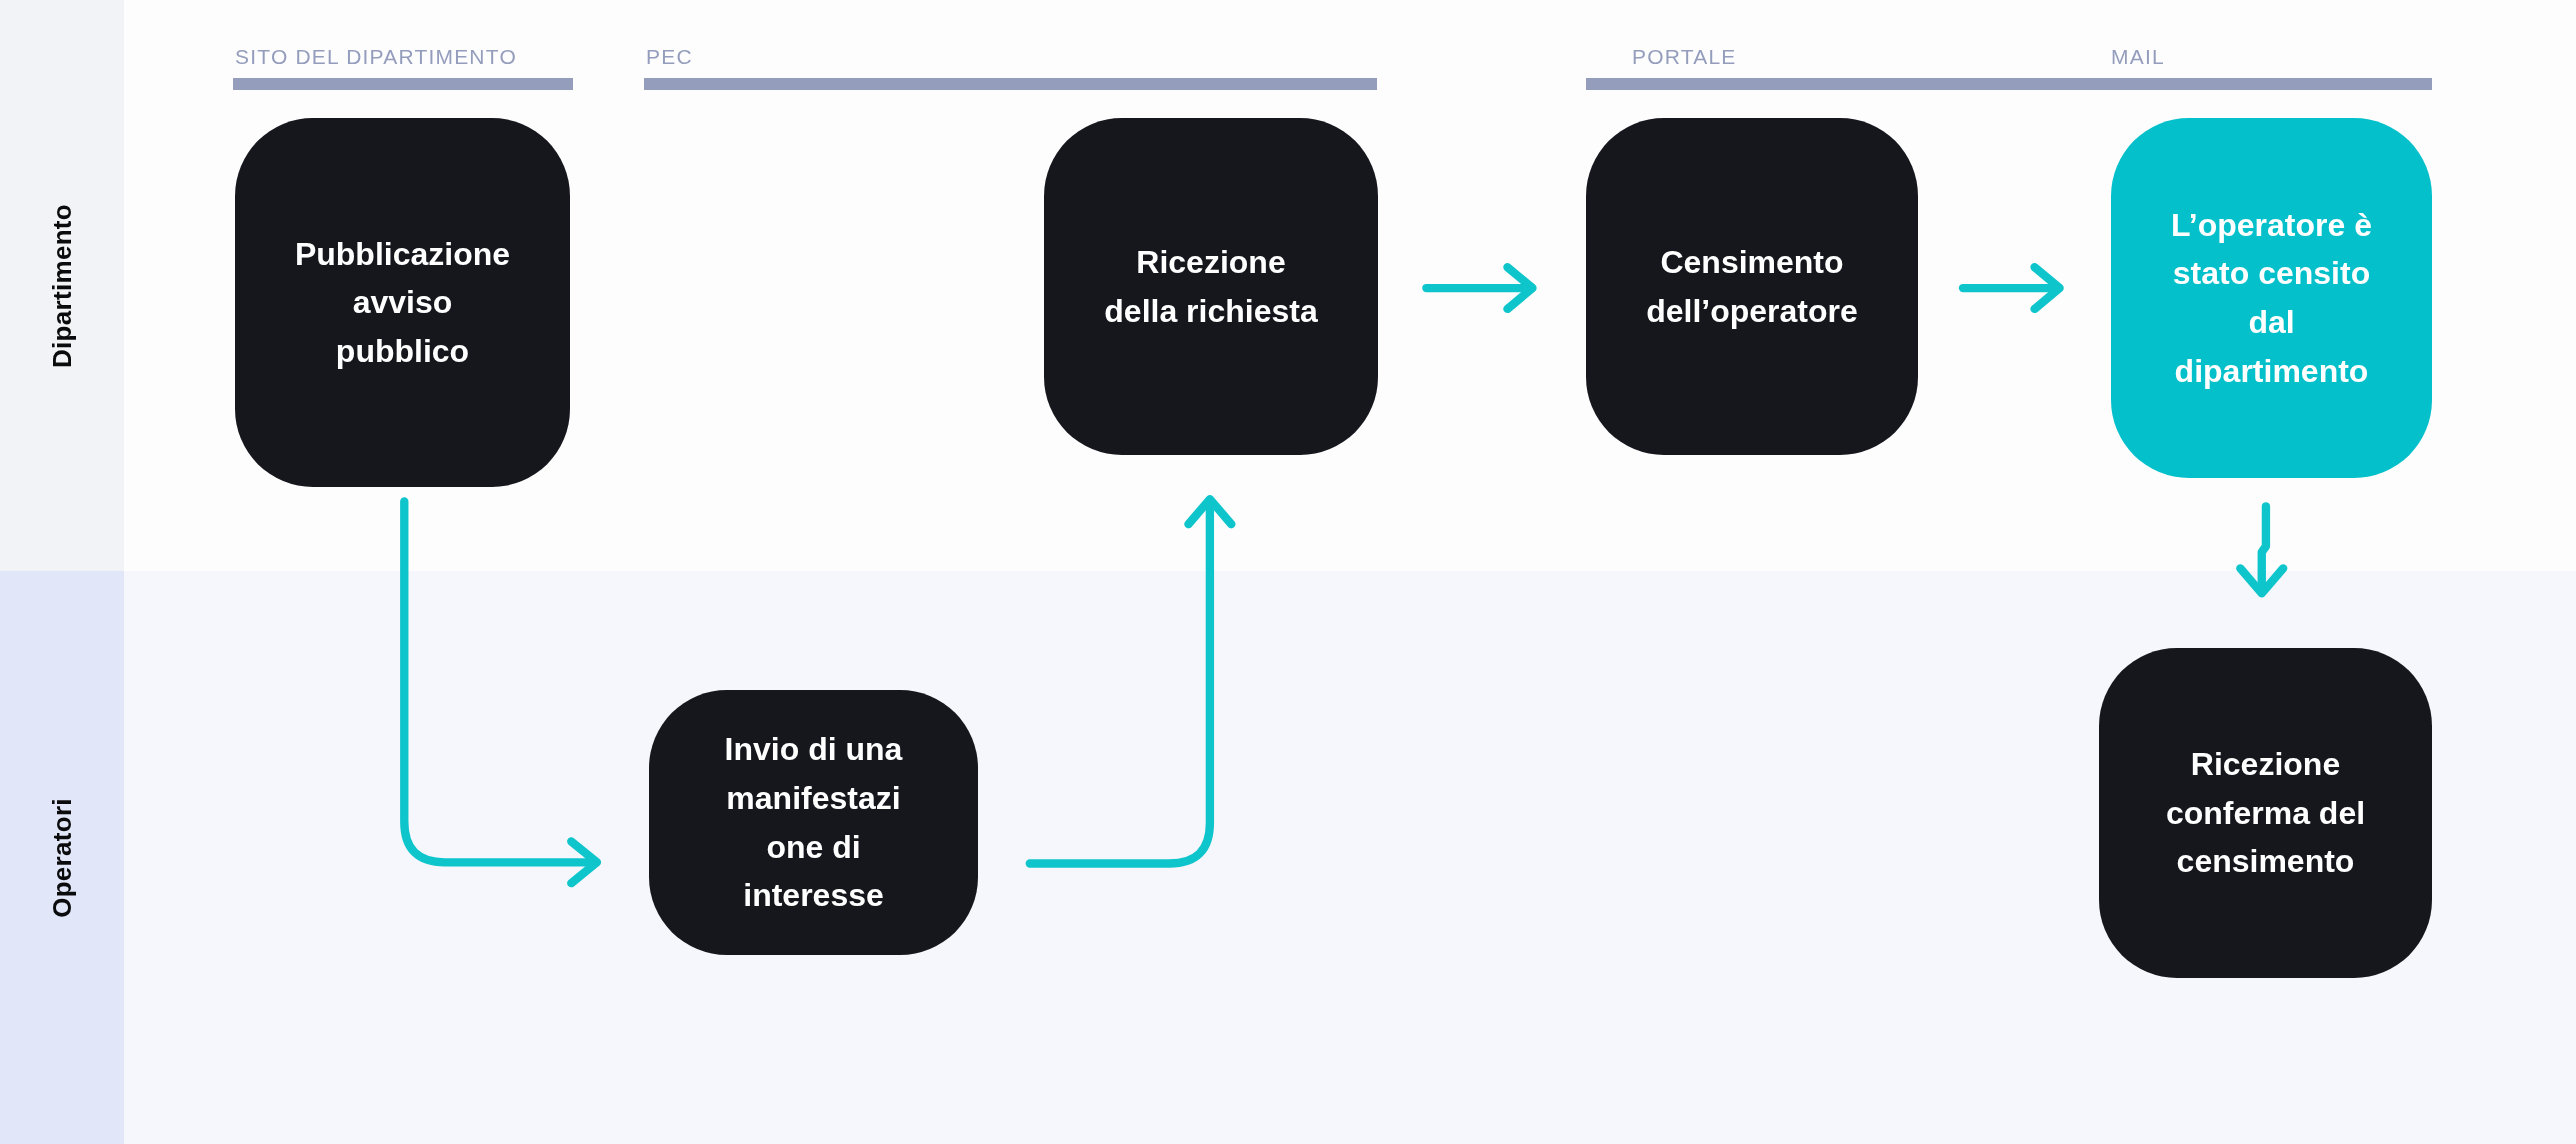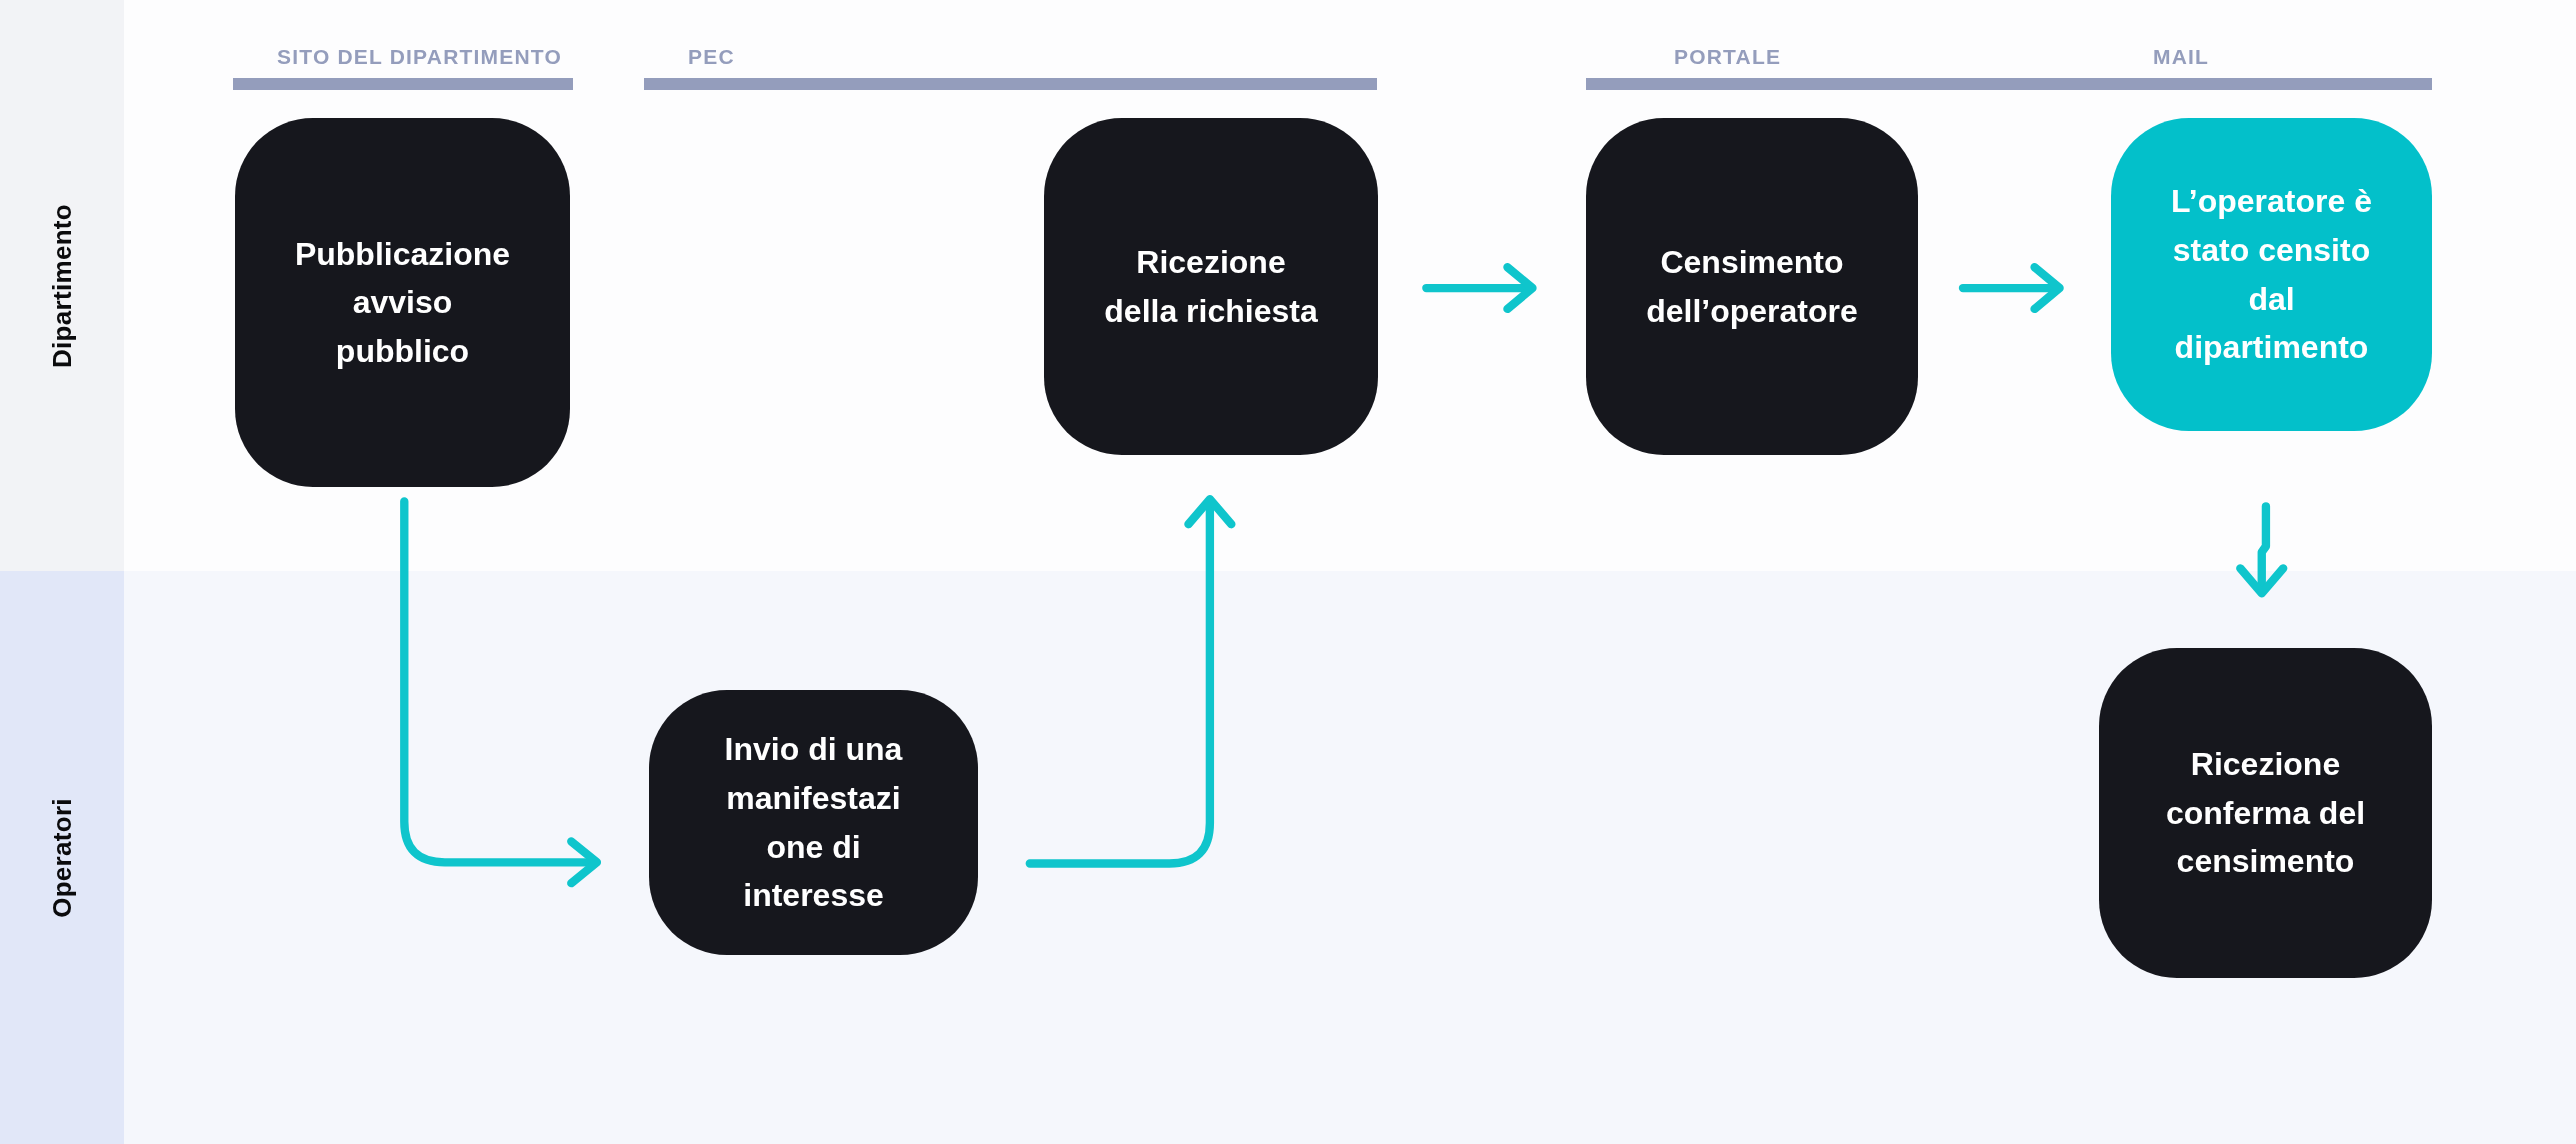--- a/index.html
+++ b/index.html
@@ -20,22 +20,22 @@
   .lane-strip.top    { top: 0;     height: 571px; background: var(--lane-strip-top); }
   .lane-strip.bottom { top: 571px; height: 574px; background: var(--lane-strip-bottom); }
   .lane-label {
     position: absolute; left: 62px;
     transform: translate(-50%, -50%) rotate(-90deg);
     font-size: 26px; font-weight: 700; letter-spacing: 0.3px;
     color: var(--lane-label); white-space: nowrap;
   }
   .col-header {
     position: absolute; top: 45px;
-    font-size: 21px; font-weight: 700; letter-spacing: 1.2px;
-    color: var(--column-header); white-space: nowrap; margin-left: 42px;
+    font-size: 21px; font-weight: 400; letter-spacing: 1.2px;
+    color: var(--column-header); white-space: nowrap;
   }
   .col-bar {
     position: absolute; top: 78px; height: 12px;
     background: var(--column-header);
   }
   .node {
     position: absolute; border-radius: 78px;
     display: flex; align-items: center; justify-content: center;
     text-align: center; box-sizing: border-box; padding: 18px;
   }
@@ -113,21 +113,21 @@
   <div class="node dark" style="left:1044px;top:118px;width:334px;height:337px">
     <span class="node-label">Ricezione
 della richiesta</span>
   </div>
 
   <div class="node dark" style="left:1586px;top:118px;width:332px;height:337px">
     <span class="node-label">Censimento
 dell’operatore</span>
   </div>
 
-  <div class="node accent" style="left:2111px;top:118px;width:321px;height:313px">
+  <div class="node accent" style="left:2111px;top:118px;width:321px;height:360px">
     <span class="node-label">L’operatore è
 stato censito
 dal
 dipartimento</span>
   </div>
 
   <div class="node dark" style="left:2099px;top:648px;width:333px;height:330px">
     <span class="node-label">Ricezione
 conferma del
 censimento</span>

